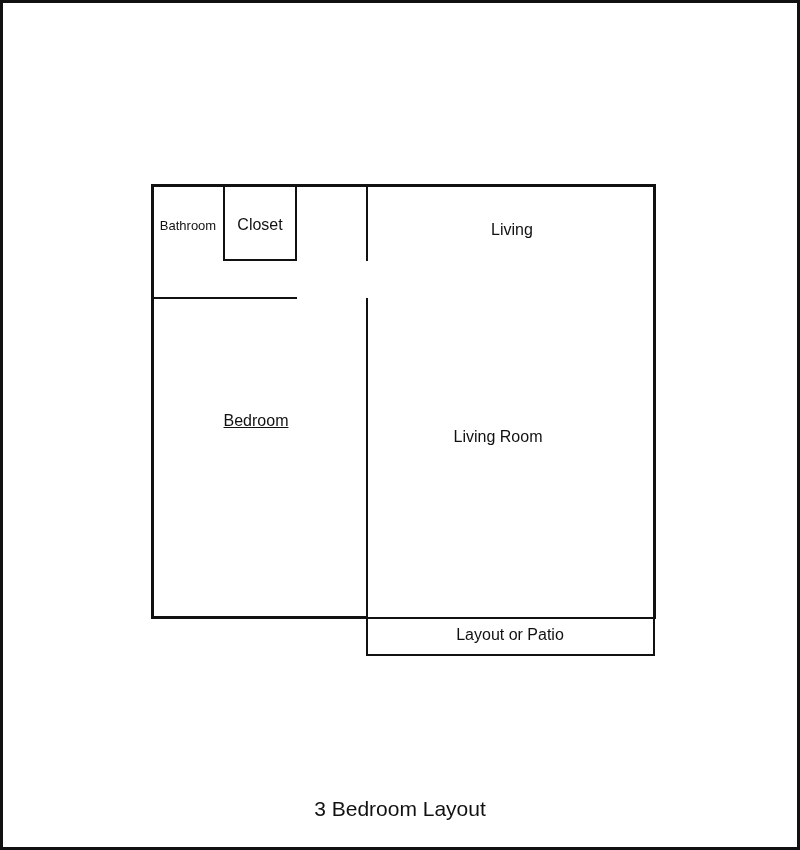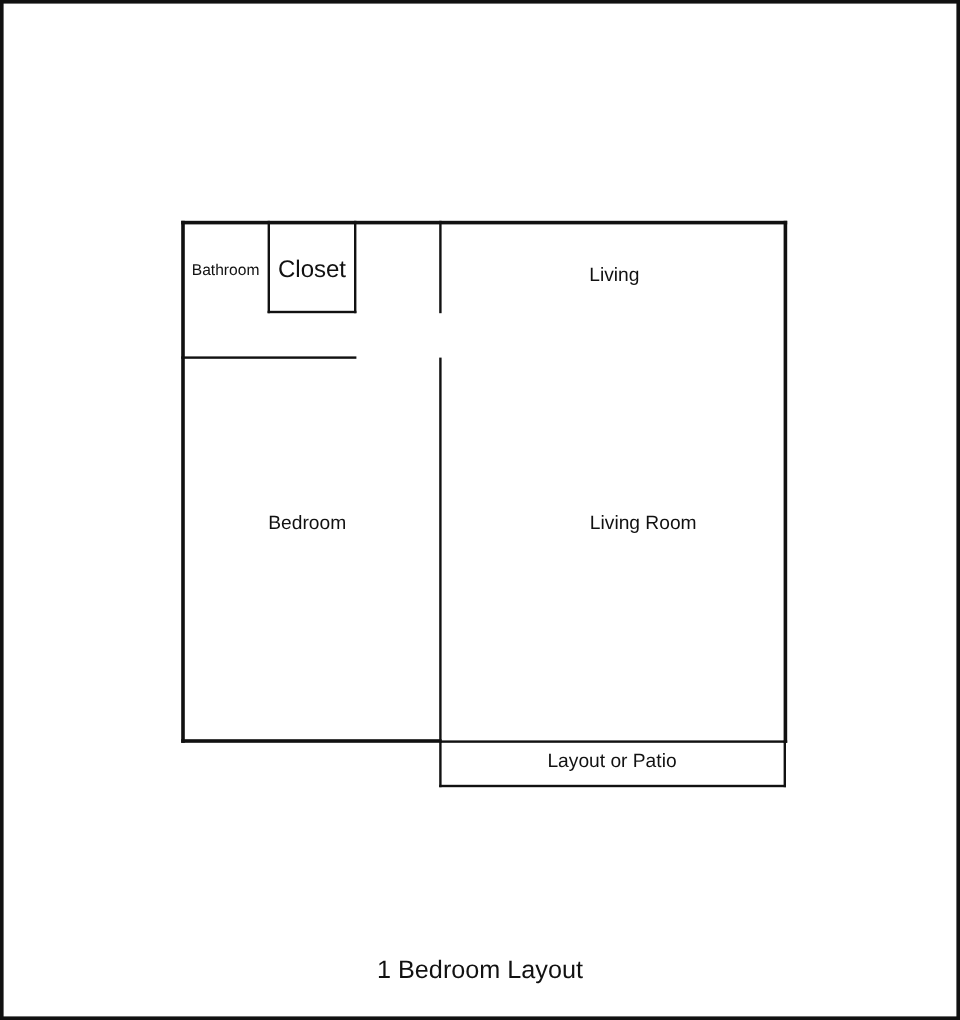--- a/index.html
+++ b/index.html
@@ -28,20 +28,20 @@
 
   <div class="line" style="left:151px;top:297px;width:146px;height:2px;"></div>
 
   <div class="line" style="left:366px;top:184px;width:2px;height:77px;"></div>
   <div class="line" style="left:366px;top:298px;width:2px;height:358px;"></div>
 
   <div class="line" style="left:653px;top:617px;width:2px;height:39px;"></div>
   <div class="line" style="left:366px;top:654px;width:289px;height:2px;"></div>
 
   <div class="lbl" style="left:188px;top:225px;font-size:13px;">Bathroom</div>
-  <div class="lbl" style="left:260px;top:225px;font-size:20px;">Closet</div>
+  <div class="lbl" style="left:260px;top:225px;font-size:16px;">Closet</div>
   <div class="lbl" style="left:512px;top:230px;">Living</div>
-  <div class="lbl" style="left:256px;top:437px;">Bedroom</div>
-  <div class="lbl" style="left:536px;top:437px;text-align:right;">Living Room</div>
+  <div class="lbl" style="left:256px;top:421px;text-decoration:underline;">Bedroom</div>
+  <div class="lbl" style="left:498px;top:437px;text-align:right;">Living Room</div>
   <div class="lbl" style="left:510px;top:635px;">Layout or Patio</div>
 </div>
 
-<div class="title">1 Bedroom Layout</div>
+<div class="title">3 Bedroom Layout</div>
 
 </body></html>

